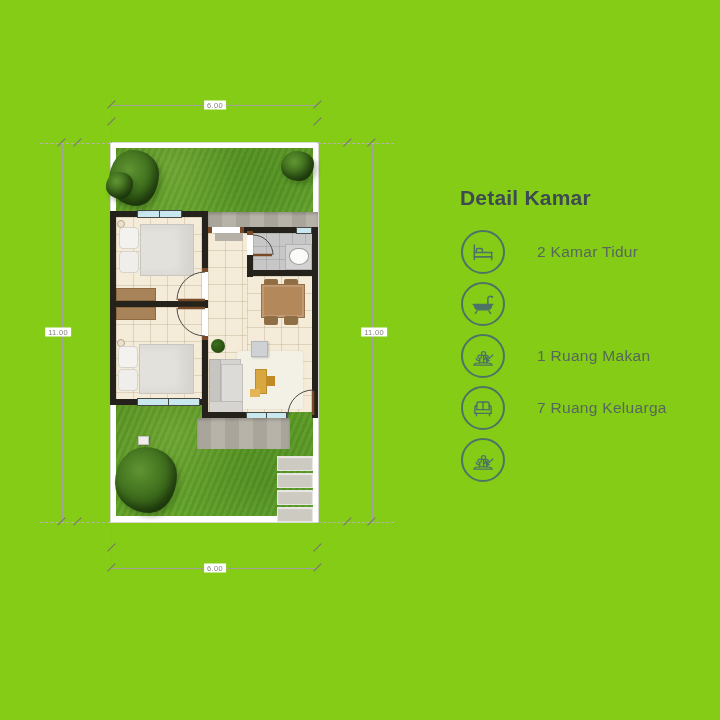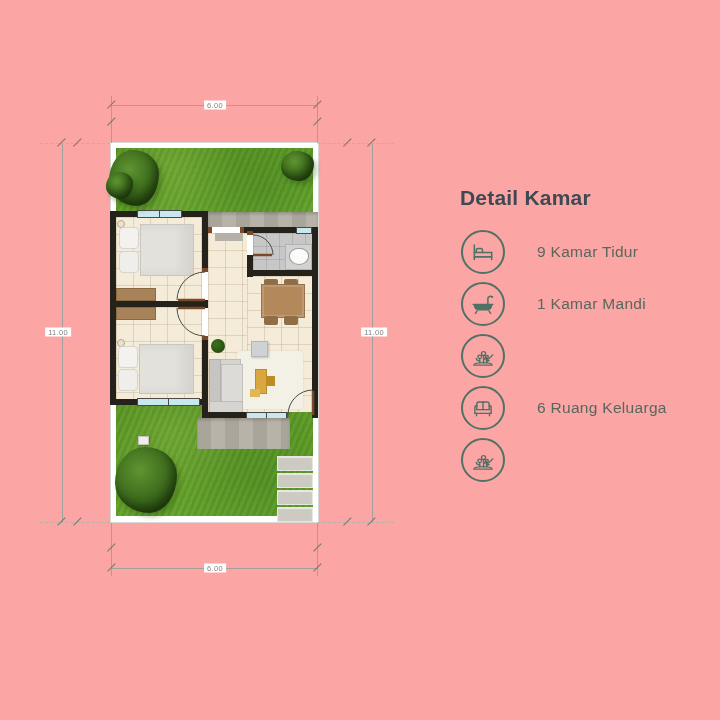--- a/index.html
+++ b/index.html
@@ -1,17 +1,17 @@
 <!DOCTYPE html>
 <html><head>
 <meta charset="utf-8">
 <style>
   html,body{margin:0;padding:0;}
   body{width:720px;height:720px;background:#ffffff;font-family:"Liberation Sans",sans-serif;overflow:hidden;}
-  .stage{position:relative;width:720px;height:720px;background:#fca5a5;}
+  .stage{position:relative;width:720px;height:720px;background:#84cc16;}
   .abs{position:absolute;}
   
   .plot{position:absolute;left:110px;top:142px;width:207px;height:379px;background:#fff;border:1px solid #d9d8d3;}
   .grass{position:absolute;
     background:
       radial-gradient(circle at 28% 25%, rgba(255,255,160,.12), transparent 45%),
       radial-gradient(circle at 75% 70%, rgba(0,45,0,.16), transparent 55%),
       repeating-linear-gradient(113deg, rgba(15,55,0,.07) 0 3px, rgba(255,255,255,.04) 3px 6px),
       linear-gradient(160deg,#55911f,#69ab2f);}
   .tree{position:absolute;border-radius:48% 52% 44% 56%/54% 42% 58% 46%;
@@ -204,70 +204,70 @@
     <div class="detail-item" style="top:230px;">
       <div class="icon-circle">
         <svg width="26" height="26" viewBox="0 0 24 24" fill="none" stroke="#4e7265" stroke-width="1.4" stroke-linecap="round" stroke-linejoin="round">
           <path d="M4 5.5V19"></path>
             <path d="M20 12.5V19"></path>
             <path d="M4 16.5H20"></path>
             <path d="M4 12.5H20"></path>
           <path d="M5.8 12.5v-2.1a1.6 1.6 0 0 1 1.6-1.6h2.5a1.6 1.6 0 0 1 1.6 1.6v2.1"></path>
         </svg>
       </div>
-      <div class="item-label">9 Kamar Tidur</div>
+      <div class="item-label">2 Kamar Tidur</div>
     </div>
 
     <div class="detail-item" style="top:282px;">
       <div class="icon-circle">
         <svg width="26" height="26" viewBox="0 0 24 24" fill="none" stroke="#4e7265" stroke-width="1.4" stroke-linecap="round" stroke-linejoin="round">
           <path d="M3.5 12.5h17v1a4.5 4.5 0 0 1-4.5 4.5h-8a4.5 4.5 0 0 1-4.5-4.5z" fill="#4e7265" stroke="none"></path>
           <path d="M3 12.5h18"></path>
           <path d="M16.5 12.5V7a2.1 2.1 0 0 1 3.8-1.2"></path>
           <circle cx="20.8" cy="5.4" r="0.7" fill="#4e7265" stroke="none"></circle>
           <path d="M6.5 18.4l-1.5 2.2"></path>
             <path d="M17.5 18.4l1.5 2.2"></path>
         </svg>
       </div>
-      <div class="item-label">1 Kamar Mandi</div>
     </div>
 
     <div class="detail-item" style="top:334px;">
       <div class="icon-circle">
         <svg width="26" height="26" viewBox="0 0 24 24" fill="none" stroke="#4e7265" stroke-width="1.2" stroke-linecap="round" stroke-linejoin="round">
           <path d="M4 19.5c2.5-1.8 13.5-1.8 16 0"></path>
             <path d="M3.5 20.5h17"></path>
           <path d="M9 18.5V14"></path>
             <path d="M12.5 18.5V11.5"></path>
             <path d="M15.5 18.5v-4"></path>
           <circle cx="9" cy="12.8" r="1.7"></circle>
             <circle cx="12.5" cy="9.8" r="1.9"></circle>
             <circle cx="15.5" cy="12.9" r="1.5"></circle>
           <path d="M9 16.5c-1.8 0-3-.9-3.2-2.2"></path>
             <path d="M12.5 15c1.8 0 3-.9 3.2-2.2"></path>
           <path d="M17.8 14.2L21 11"></path>
           <path d="M15.9 13.7l2.5 2.5-1.6 1.2a1.5 1.5 0 0 1-2.1-2.1z" fill="#4e7265" stroke="none"></path>
         </svg>
       </div>
+      <div class="item-label">1 Ruang Makan</div>
     </div>
 
     <div class="detail-item" style="top:386px;">
       <div class="icon-circle">
         <svg width="26" height="26" viewBox="0 0 24 24" fill="none" stroke="#4e7265" stroke-width="1.3" stroke-linecap="round" stroke-linejoin="round">
           <path d="M4.5 17h15"></path>
           <path d="M4.5 17v-5.5a1.8 1.8 0 0 1 1.8-1.8"></path>
           <path d="M19.5 17v-5.5a1.8 1.8 0 0 0-1.8-1.8"></path>
           <path d="M6.3 13.5V8.2a1.8 1.8 0 0 1 1.8-1.8h7.8a1.8 1.8 0 0 1 1.8 1.8v5.3"></path>
           <path d="M6.3 13.5h11.4"></path>
             <path d="M12 6.5v7"></path>
           <path d="M6 17v2.2"></path>
             <path d="M18 17v2.2"></path>
         </svg>
       </div>
-      <div class="item-label">6 Ruang Keluarga</div>
+      <div class="item-label">7 Ruang Keluarga</div>
     </div>
 
     <div class="detail-item" style="top:438px;">
       <div class="icon-circle">
         <svg width="26" height="26" viewBox="0 0 24 24" fill="none" stroke="#4e7265" stroke-width="1.2" stroke-linecap="round" stroke-linejoin="round">
           <path d="M4 19.5c2.5-1.8 13.5-1.8 16 0"></path>
             <path d="M3.5 20.5h17"></path>
           <path d="M9 18.5V14"></path>
             <path d="M12.5 18.5V11.5"></path>
             <path d="M15.5 18.5v-4"></path>

